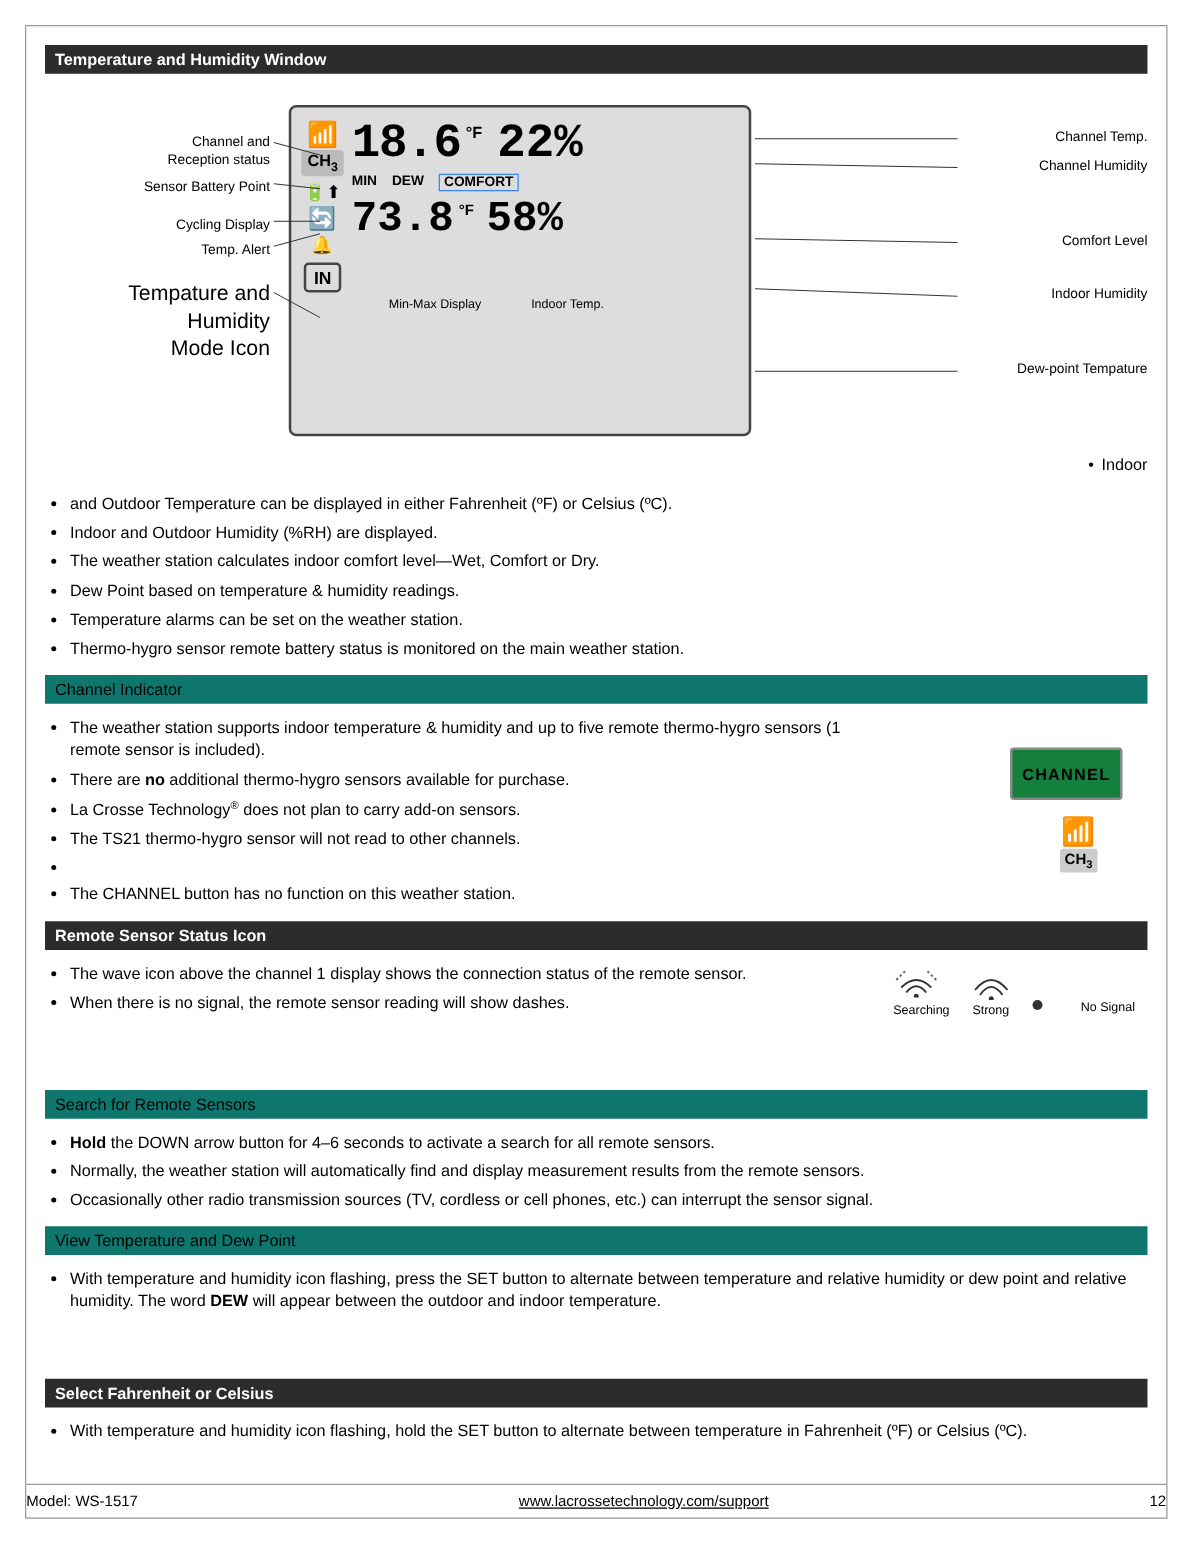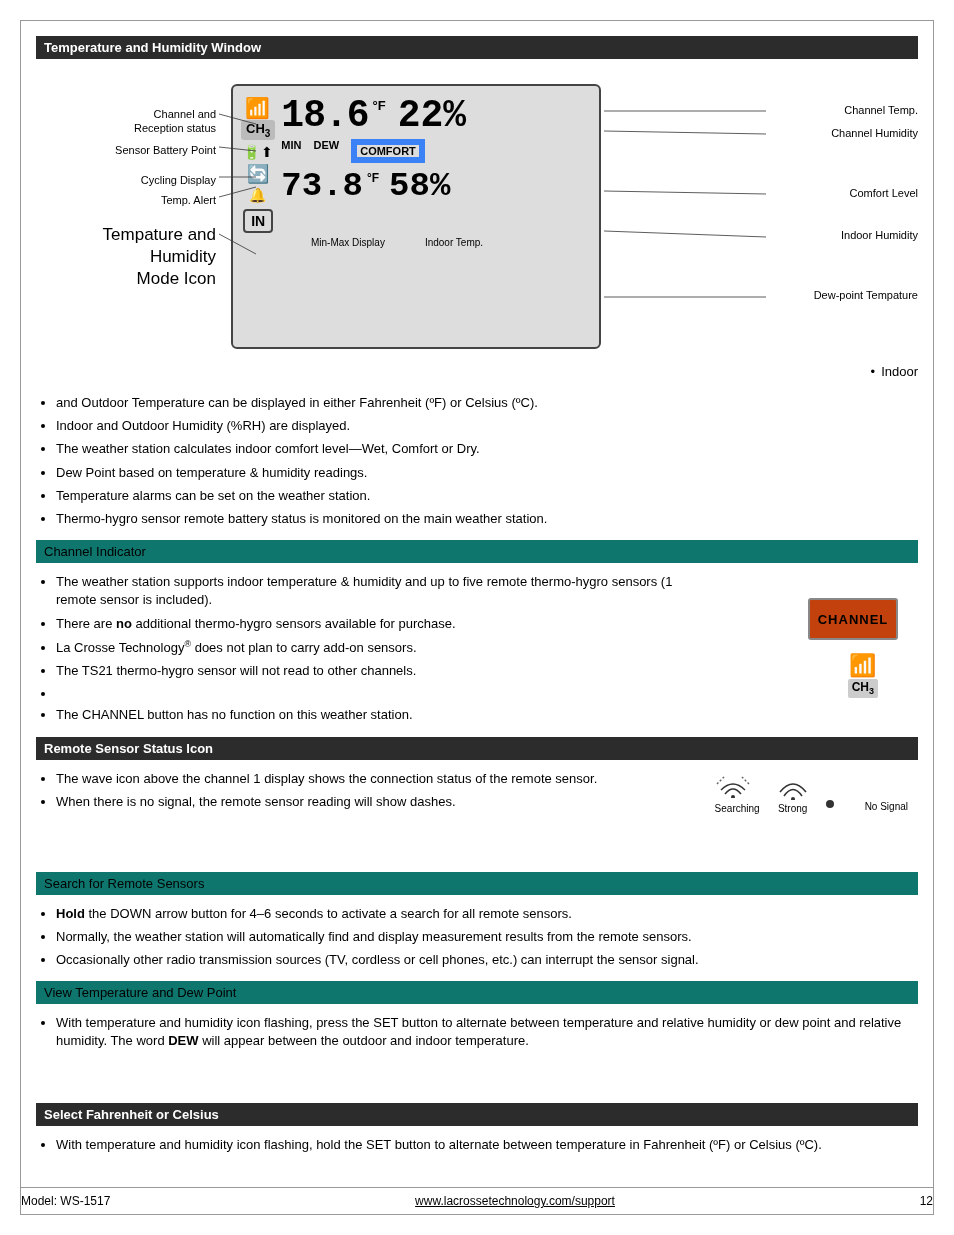--- a/index.html
+++ b/index.html
@@ -114,21 +114,21 @@
 
           <div style="display:flex; align-items:center; gap:4px; margin-bottom:0px;">
             <div style="font-size:38px; font-weight:bold; font-family:'Courier New',monospace; letter-spacing:-1px;">18.6</div>
             <div style="font-size:13px; font-weight:bold; align-self:flex-start; margin-top:4px;">°F</div>
             <div style="font-size:38px; font-weight:bold; font-family:'Courier New',monospace; margin-left:8px;">22%</div>
           </div>
 
           <div style="display:flex; gap:12px; font-size:11px; font-weight:bold; margin:2px 0 4px 0;">
             <span>MIN</span>
             <span>DEW</span>
-            <span style="border:6px solid #3b82f6; padding:0 3px;">COMFORT</span>
+            <span style="border:1px solid #3b82f6; padding:0 3px;">COMFORT</span>
           </div>
 
           <div style="display:flex; align-items:center; gap:4px;">
             <div style="font-size:34px; font-weight:bold; font-family:'Courier New',monospace;">73.8</div>
             <div style="font-size:12px; font-weight:bold; align-self:flex-start; margin-top:4px;">°F</div>
             <div style="font-size:34px; font-weight:bold; font-family:'Courier New',monospace; margin-left:6px;">58%</div>
           </div>
         </div>
       </div>
 
@@ -181,21 +181,21 @@
   <div class="channel-section section-gap" style="position:relative; min-height:120px;">
     <ul class="bullet-list" style="width:75%;">
       <li>The weather station supports indoor temperature &amp; humidity and up to five remote thermo-hygro sensors (1 remote sensor is included).</li>
       <li>There are <b>no</b> additional thermo-hygro sensors available for purchase.</li>
       <li>La Crosse Technology<sup>®</sup> does not plan to carry add-on sensors.</li>
       <li>The TS21 thermo-hygro sensor will not read to other channels.</li>
       <li class="empty"></li>
       <li>The CHANNEL button has no function on this weather station.</li>
     </ul>
 
-    <div style="position:absolute; right:20px; top:25px; width:90px; height:42px; background:#c2410c; border:2px solid #888; border-radius:3px; display:flex; align-items:center; justify-content:center; font-size:13px; font-weight:bold; letter-spacing:1px;">CHANNEL</div>
+    <div style="position:absolute; right:20px; top:25px; width:90px; height:42px; background:#15803d; border:2px solid #888; border-radius:3px; display:flex; align-items:center; justify-content:center; font-size:13px; font-weight:bold; letter-spacing:1px;">CHANNEL</div>
 
     <div style="position:absolute; right:40px; top:80px; font-size:20px; display:flex; flex-direction:column; align-items:center;">
       <div style="font-size:22px;">📶</div>
       <div style="font-size:12px; font-weight:bold; background:#ccc; border-radius:2px; padding:1px 4px;">CH<span style="font-size:9px; vertical-align:sub;">3</span></div>
     </div>
   </div>
 
   <div class="section-header-dark">Remote Sensor Status Icon</div>
 
   <div style="position:relative; min-height:90px; margin-bottom:12px;">

